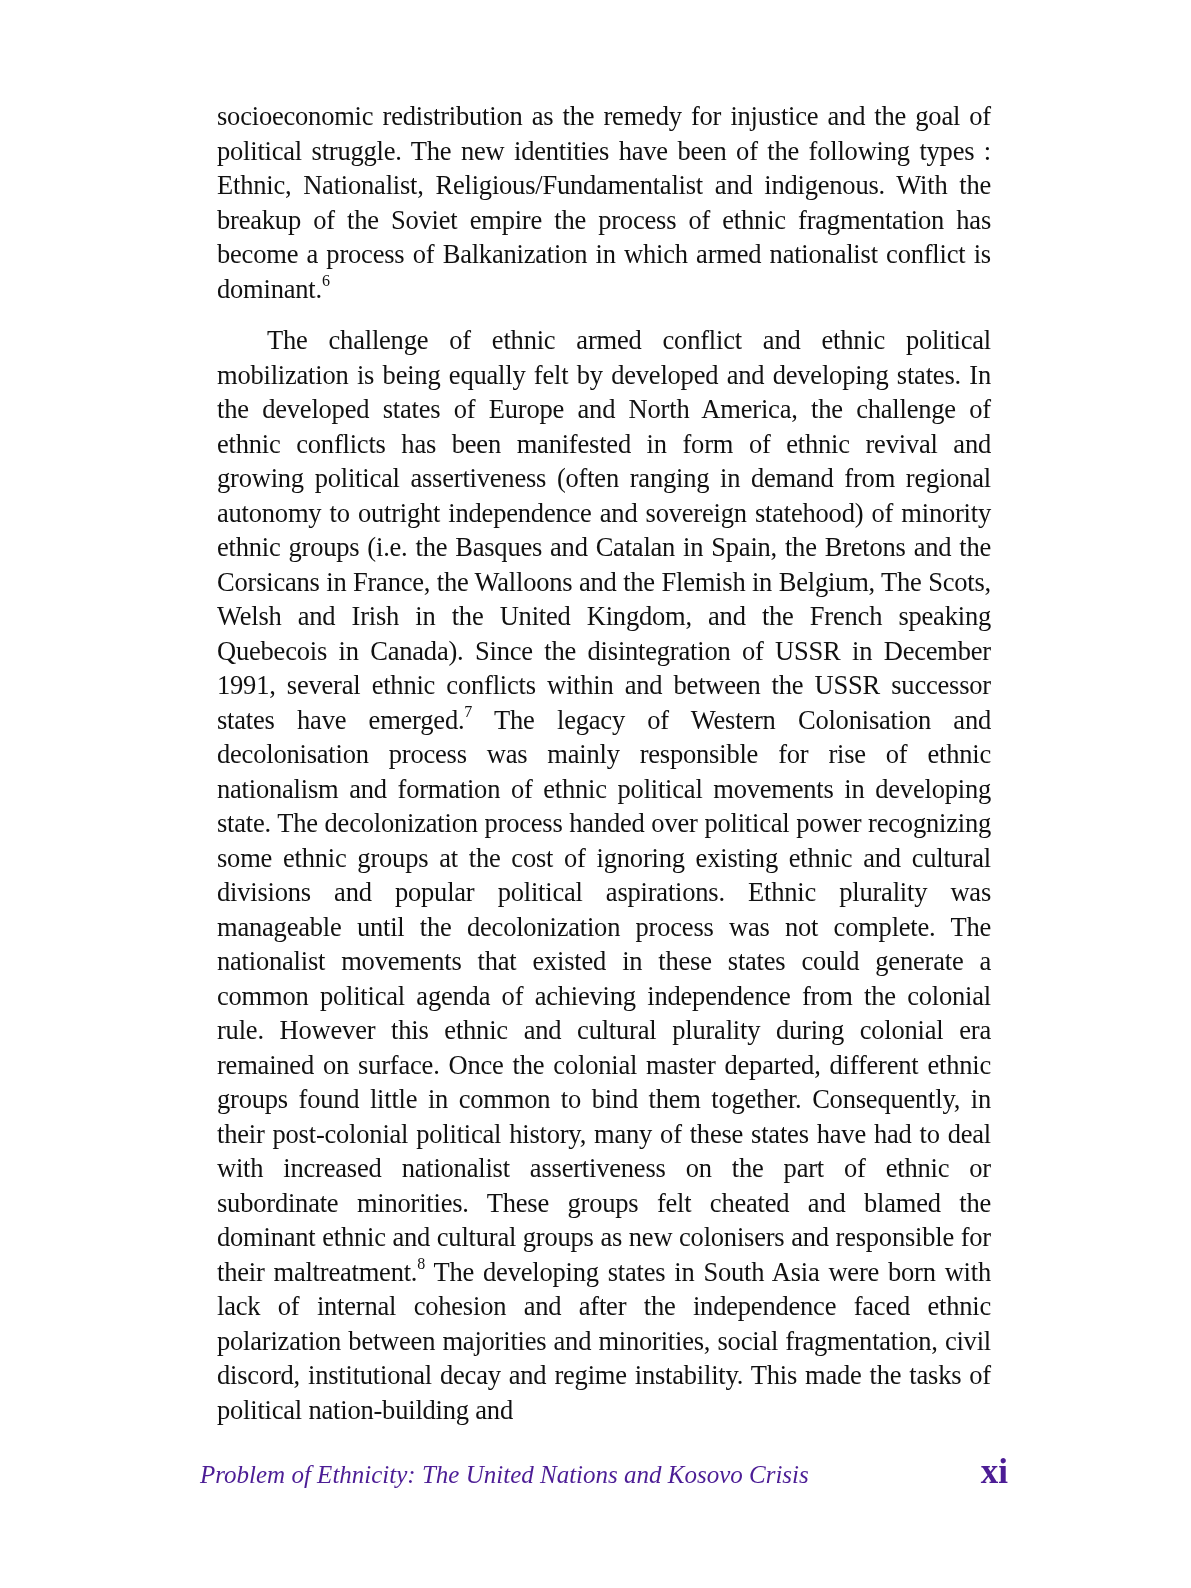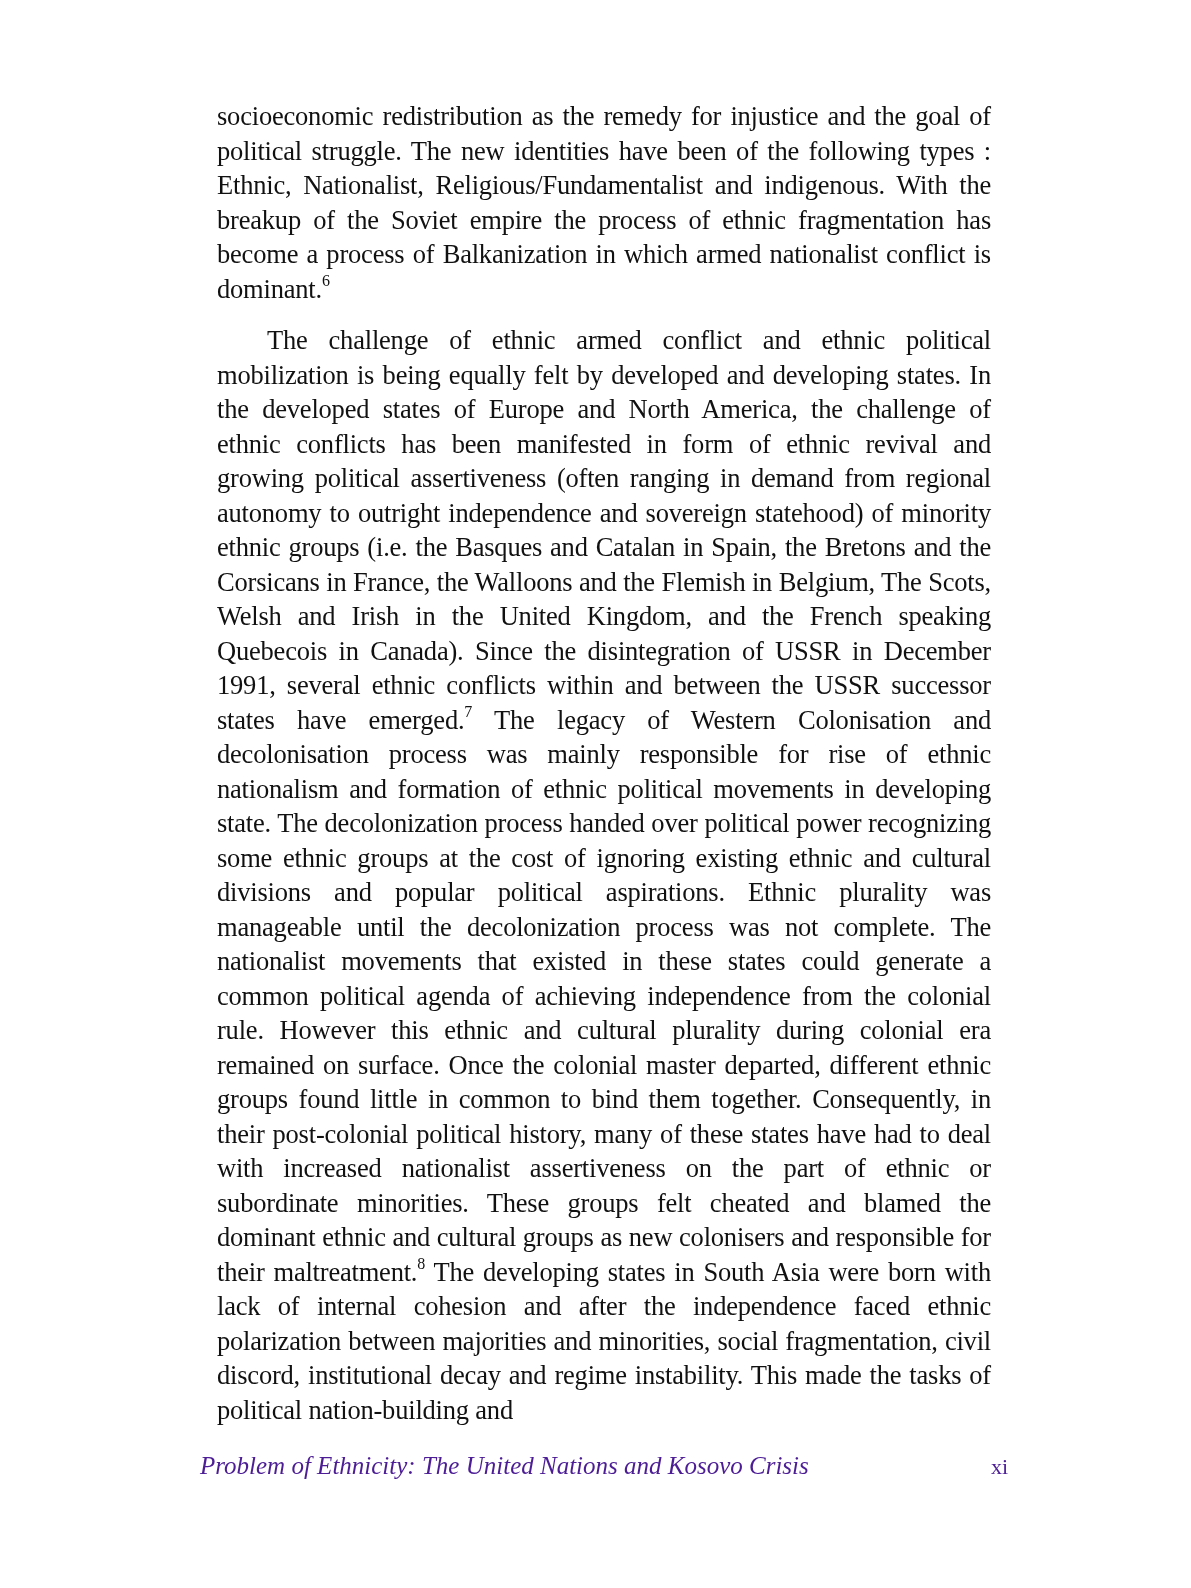--- a/index.html
+++ b/index.html
@@ -26,21 +26,21 @@
     top: 1452px;
     width: 808px;
     font-family: "Liberation Serif", "DejaVu Serif", serif;
     font-size: 25px;
     color: #4c1d95;
     display: flex;
     justify-content: space-between;
     align-items: baseline;
   }
   .footer .title { font-style: italic; }
-  .footer .pagenum { font-size: 22px; }
+  .footer .pagenum { font-size: 35px; font-weight: bold; }
 </style>
 </head>
 <body>
 
 <div class="page">
   <p class="para">
     <span>socioeconomic redistribution as the remedy for injustice and the goal of political struggle. The new identities have been of the following types : Ethnic, Nationalist, Religious/Fundamentalist and indigenous. With the breakup of the Soviet empire the process of ethnic fragmentation has become a process of Balkanization in which armed nationalist conflict is dominant.</span><sup>6</sup>
   </p>
   <p class="para indent">
     <span>The challenge of ethnic armed conflict and ethnic political mobilization is being equally felt by developed and developing states. In the developed states of Europe and North America, the challenge of ethnic conflicts has been manifested in form of ethnic revival and growing political assertiveness (often ranging in demand from regional autonomy to outright independence and sovereign statehood) of minority ethnic groups (i.e. the Basques and Catalan in Spain, the Bretons and the Corsicans in France, the Walloons and the Flemish in Belgium, The Scots, Welsh and Irish in the United Kingdom, and the French speaking Quebecois in Canada). Since the disintegration of USSR in December 1991, several ethnic conflicts within and between the USSR successor states have emerged.</span><sup>7</sup><span> The legacy of Western Colonisation and decolonisation process was mainly responsible for rise of ethnic nationalism and formation of ethnic political movements in developing state. The decolonization process handed over political power recognizing some ethnic groups at the cost of ignoring existing ethnic and cultural divisions and popular political aspirations. Ethnic plurality was manageable until the decolonization process was not complete. The nationalist movements that existed in these states could generate a common political agenda of achieving independence from the colonial rule. However this ethnic and cultural plurality during colonial era remained on surface. Once the colonial master departed, different ethnic groups found little in common to bind them together. Consequently, in their post-colonial political history, many of these states have had to deal with increased nationalist assertiveness on the part of ethnic or subordinate minorities. These groups felt cheated and blamed the dominant ethnic and cultural groups as new colonisers and responsible for their maltreatment.</span><sup>8</sup><span> The developing states in South Asia were born with lack of internal cohesion and after the independence faced ethnic polarization between majorities and minorities, social fragmentation, civil discord, institutional decay and regime instability. This made the tasks of political nation-building and</span>

